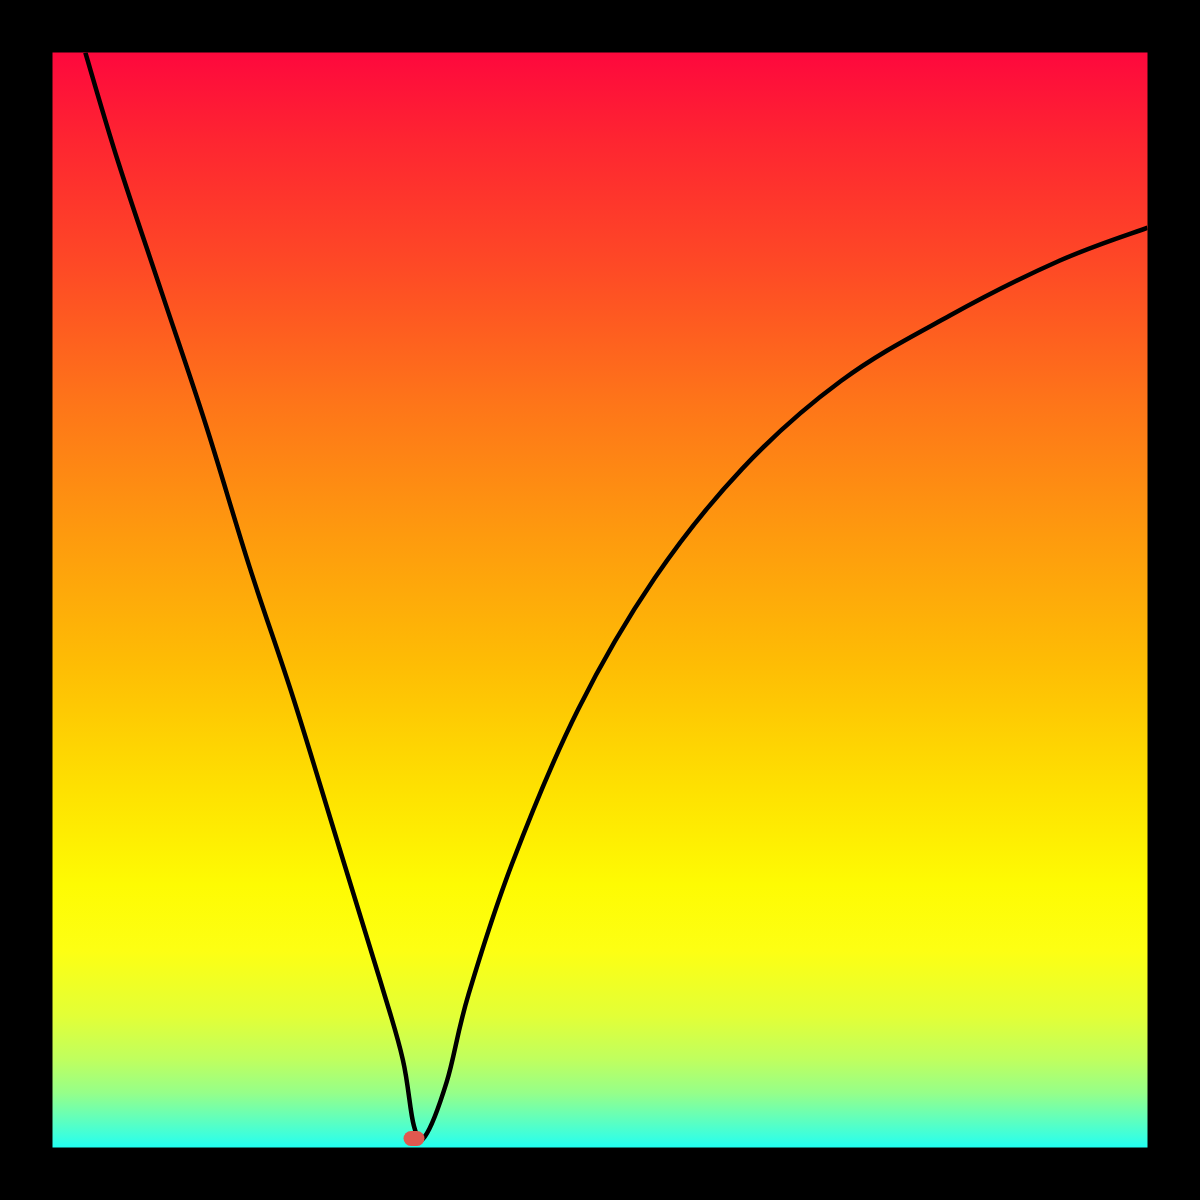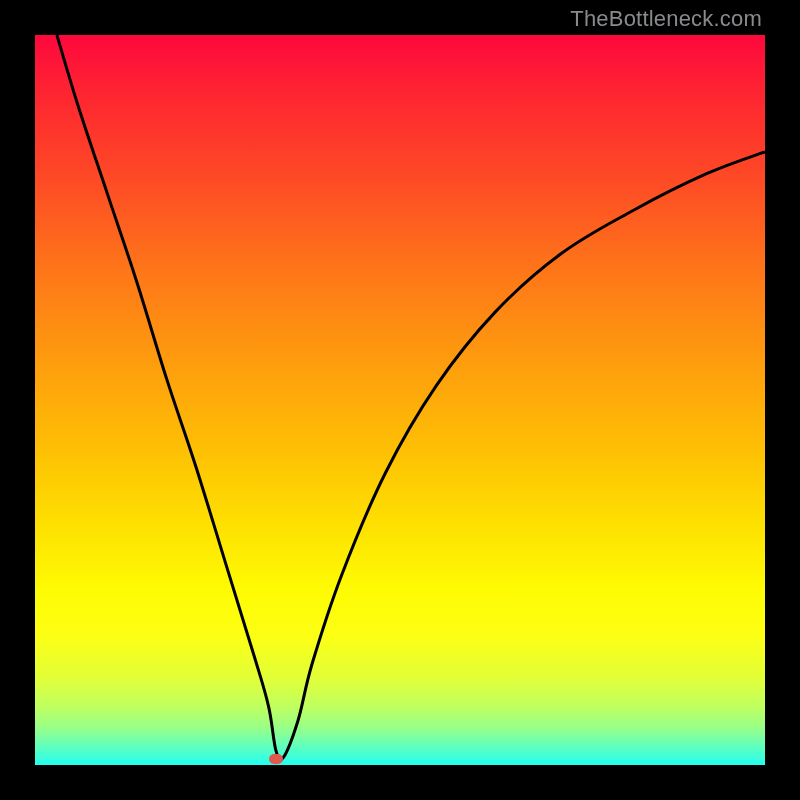--- a/index.html
+++ b/index.html
@@ -72,14 +72,13 @@
 </head>
 <body>
 
 <div class="frame">
   <div class="plot">
     <svg class="curve" viewBox="0 0 730 730" preserveAspectRatio="none">
       <path id="curve-path" fill="none" stroke-width="3" stroke="#000000" d="M 21.9 0.0 C 25.8 13.1, 34.6 44.1, 43.8 73.0 C 53.0 101.9, 62.5 129.1, 73.0 160.6 C 83.5 192.1, 91.7 215.3, 102.2 248.2 C 112.7 281.0, 120.9 310.2, 131.4 343.1 C 141.9 375.9, 150.1 397.9, 160.6 430.7 C 171.1 463.6, 179.3 491.4, 189.8 525.6 C 200.3 559.8, 211.1 594.2, 219.0 620.5 C 226.9 646.8, 229.7 654.5, 233.6 671.6 C 237.5 688.7, 238.3 706.2, 240.9 715.4 C 243.5 724.6, 244.3 728.0, 248.2 722.7 C 252.1 717.4, 257.5 703.3, 262.8 686.2 C 268.1 669.1, 269.5 654.1, 277.4 627.8 C 285.3 601.5, 293.5 574.4, 306.6 540.2 C 319.7 506.0, 333.3 472.2, 350.4 438.0 C 367.5 403.8, 381.8 379.3, 401.5 350.4 C 421.2 321.5, 437.6 301.1, 459.9 277.4 C 482.2 253.7, 500.6 237.4, 525.6 219.0 C 550.6 200.6, 572.3 189.7, 598.6 175.2 C 624.9 160.7, 647.9 149.2, 671.6 138.7 C 695.3 128.2, 719.5 120.7, 730.0 116.8"></path>
     </svg>
     <div class="marker" id="marker" style="left: 240.9px; top: 724.16px; background: rgb(224, 89, 79);"></div>
   </div>
-  <div class="attribution">TheBottleneck.com</div>
 </div>
 
 </body></html>

